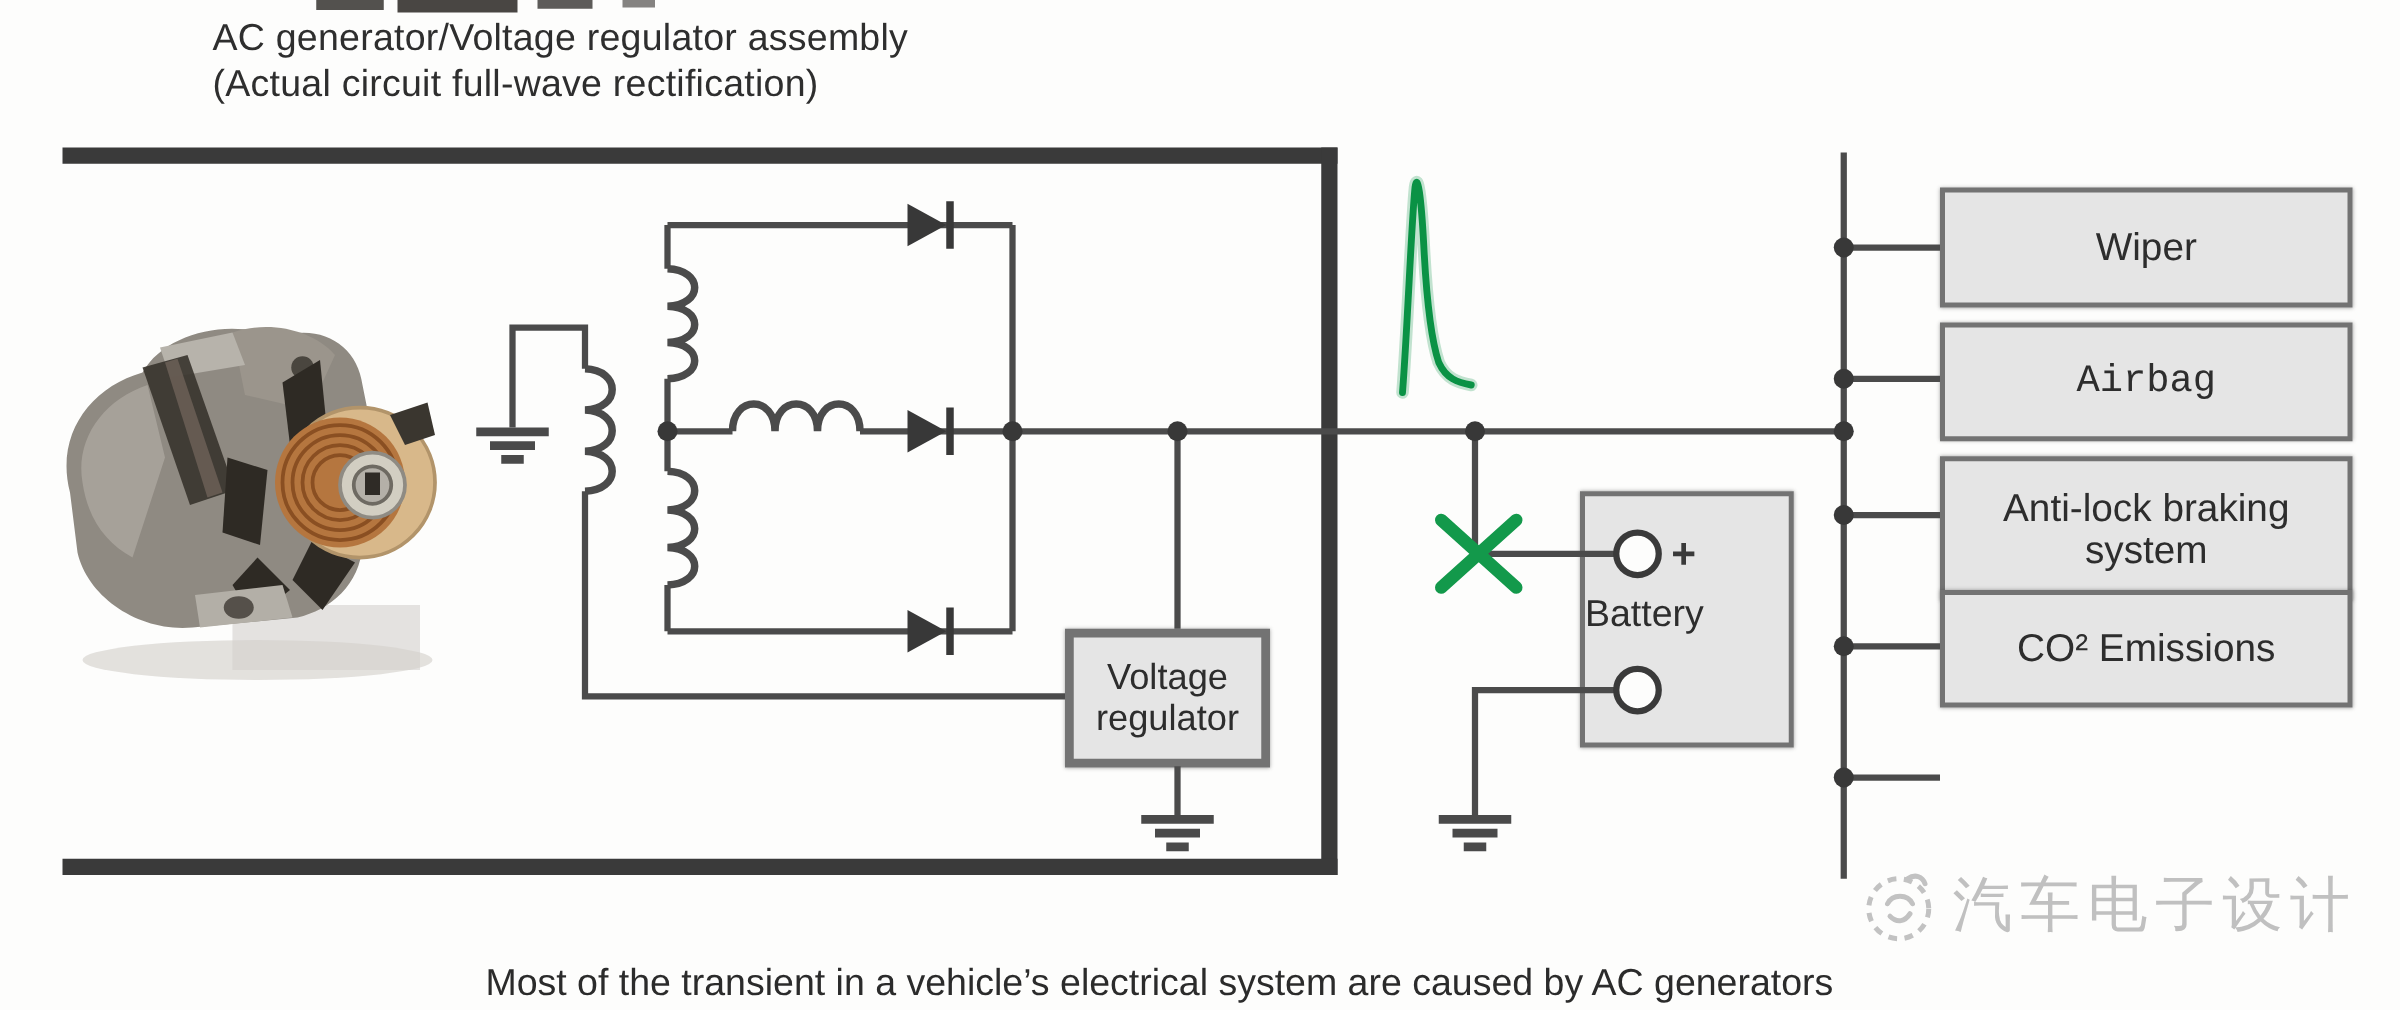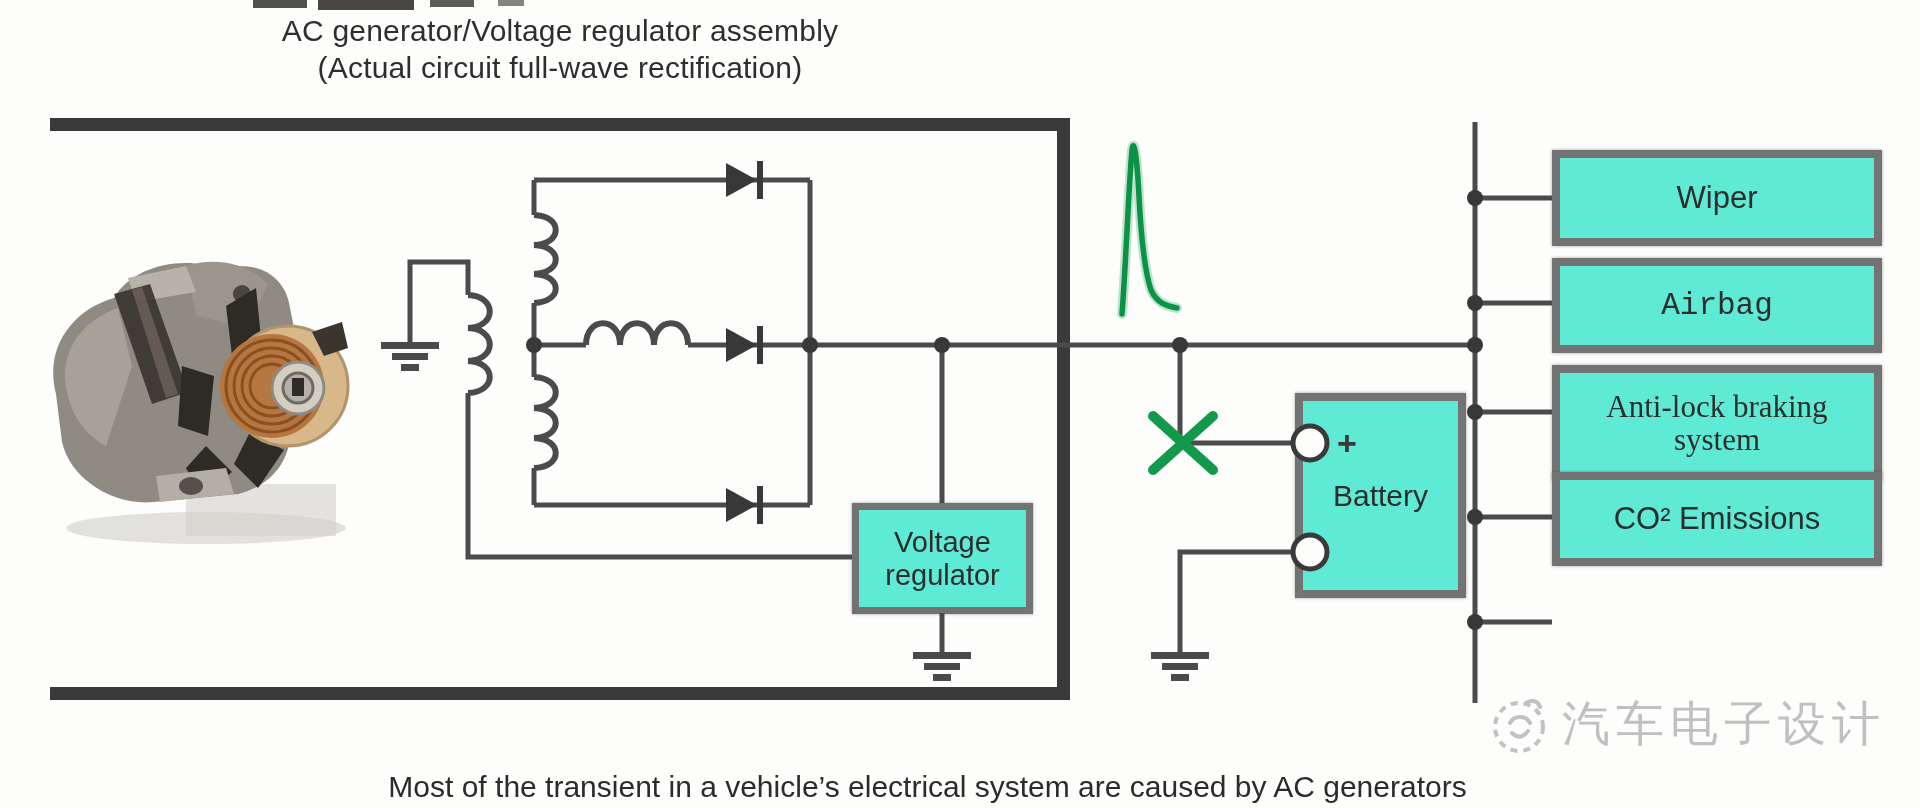--- a/index.html
+++ b/index.html
@@ -3,40 +3,40 @@
 <meta charset="utf-8">
 <style>
   html,body{margin:0;padding:0;background:#ffffff;}
   .stage{
     position:relative;width:1920px;height:808px;overflow:hidden;
     background:#fdfdfc;font-family:"Liberation Sans",sans-serif;color:#2d2d2d;
   }
   .abs{position:absolute;}
   
   .title{
-    left:170px;top:12px;width:780px;text-align:center;
+    left:170px;top:12px;width:780px;text-align:left;
     font-size:30px;line-height:37px;color:#2e2e2e;letter-spacing:.2px;
   }
   .caption{
     left:0;top:770px;width:1855px;text-align:center;
     font-size:30px;color:#2b2b2b;
   }
   
   .bracket{background:#3a3a3a;}
   
   .circuit-box{
-    box-sizing:border-box;background:#5eead4;border:8px solid #737373;
+    box-sizing:border-box;background:#e5e5e5;border:4px solid #737373;
     display:flex;align-items:center;justify-content:center;text-align:center;
     box-shadow:0 0 3px rgba(60,60,60,.45);
   }
   .load-box{left:1552px;width:330px;font-size:31px;line-height:1.08;padding:0 26px;}
-  .vr-box{left:852px;top:503px;width:181px;height:111px;border-width:7px;
+  .vr-box{left:852px;top:503px;width:164px;height:111px;border-width:7px;
           font-size:29px;line-height:1.12;padding:0 6px;}
-  .bat-box{left:1295px;top:393px;width:171px;height:205px;
-           align-items:flex-start;justify-content:center;font-size:30px;}
+  .bat-box{left:1264px;top:393px;width:171px;height:205px;
+           align-items:flex-start;justify-content:flex-start;font-size:30px;}
   .bat-label{margin-top:78px;}
   .plus{left:1337px;top:424px;font-size:34px;font-weight:bold;color:#3a3a3a;}
   
   .watermark{left:1490px;top:692px;display:flex;align-items:center;gap:14px;
              color:#b6b6b6;opacity:.85;}
   .watermark-text{font-size:48px;letter-spacing:6px;white-space:nowrap;}
   
   .artifact{background:#35322f;}
   svg{display:block;}
 </style>
@@ -101,21 +101,21 @@
       <path d="M276,96 L306,86 L312,112 L288,120 Z" fill="#3a362f"></path>
     </g>
   </svg>
 
   <div class="abs circuit-box load-box" style="top:150px;height:96px;">
     <span>Wiper</span>
   </div>
   <div class="abs circuit-box load-box" style="top:258px;height:95px;font-family:Liberation Mono, monospace;">
     <span>Airbag</span>
   </div>
-  <div class="abs circuit-box load-box" style="top:365px;height:116px;font-family:Liberation Serif, serif;">
+  <div class="abs circuit-box load-box" style="top:365px;height:116px;">
     <span>Anti-lock braking system</span>
   </div>
   <div class="abs circuit-box load-box" style="top:472px;height:94px;">
     <span>CO² Emissions</span>
   </div>
 
   <div class="abs circuit-box vr-box">
     <span>Voltage regulator</span>
   </div>
 

